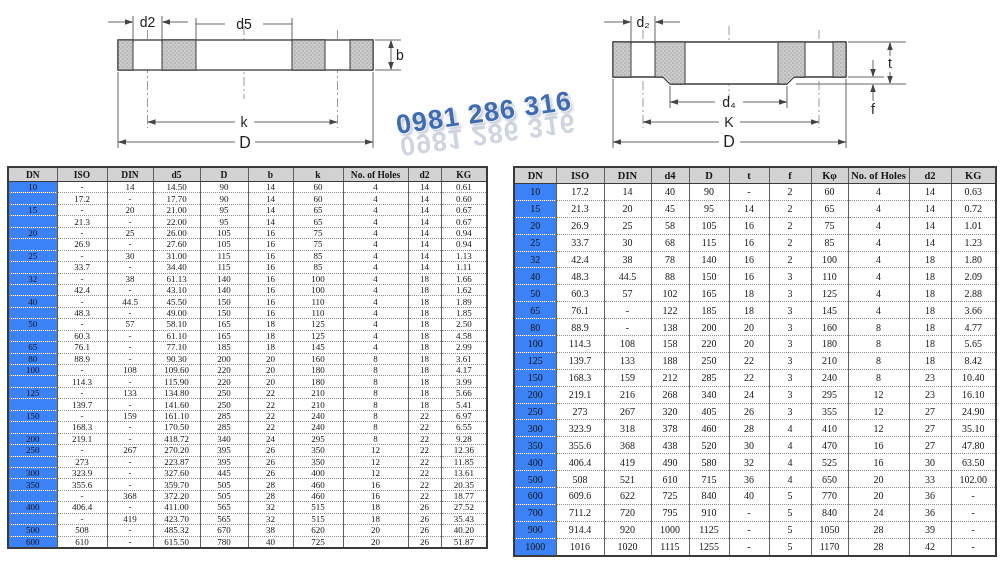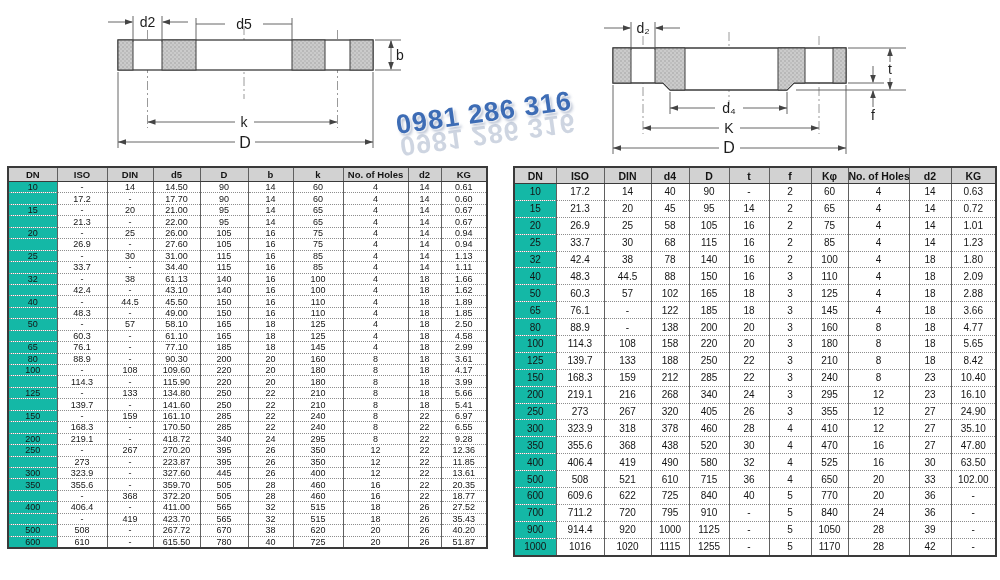--- a/index.html
+++ b/index.html
@@ -3,56 +3,56 @@
 <meta charset="utf-8">
 <style>
   html,body{margin:0;padding:0;}
   body{
     width:1000px;height:580px;position:relative;background:#ffffff;
     font-family:"Liberation Sans", sans-serif;overflow:hidden;
   }
   
   .diagram{position:absolute;}
   #diagram-left{left:98px;top:2px;width:330px;height:158px;}
-  #diagram-right{left:596px;top:8px;width:340px;height:158px;text-align:center;}
+  #diagram-right{left:596px;top:2px;width:340px;height:158px;text-align:center;}
   svg text{fill:#1d1d1d;font-family:"Liberation Sans",sans-serif;}
   .dim-label{font-size:14px;}
   .dim-label-big{font-size:16px;}
   
   .watermark{
     position:absolute;left:398px;top:96px;width:200px;height:70px;
     transform:rotate(-8deg);pointer-events:none;
   }
   .wm-main{
     position:absolute;left:0;top:0;font-size:27px;font-weight:bold;letter-spacing:1px;
     color:#3d6cb5;text-shadow:1px 1px 0 rgba(255,255,255,.6),2px 3px 3px rgba(90,110,150,.45);
     white-space:nowrap;
   }
   .wm-refl{
     position:absolute;left:1px;top:21px;font-size:27px;font-weight:bold;letter-spacing:1px;
     color:#6d82a6;opacity:.33;transform:scaleY(-1);white-space:nowrap;
   }
   
-  .tbl-wrap{position:absolute;top:166px;}
+  .tbl-wrap{position:absolute;top:166px;font-family:Liberation Serif, serif;}
   #left-table-wrap{left:7px;width:481px;}
   #right-table-wrap{left:513px;width:482px;}
   table{
     border-collapse:collapse;table-layout:fixed;width:100%;
     border:2px solid #3a3a3a;color:#141414;
   }
   th,td{
     border-left:1px solid #606060;border-right:1px solid #606060;
     border-top:1px dotted #8d8d8d;border-bottom:1px dotted #8d8d8d;
     text-align:center;vertical-align:middle;padding:0;overflow:hidden;white-space:nowrap;
   }
   thead th{
     background:#d2d2d2;font-weight:bold;
     border-bottom:1.5px solid #3a3a3a;border-top:1px solid #3a3a3a;
   }
-  td.dn{background:#14b8a6;}
+  td.dn{background:#3b82f6;}
   #left-table th{height:13px;font-size:9.5px;}
   #left-table td{height:10.45px;font-size:9px;line-height:10px;}
   #right-table th{height:15px;font-size:10.5px;}
   #right-table td{height:15.9px;font-size:10px;line-height:15px;}
 </style>
 </head>
 <body>
 
 <div class="diagram" id="diagram-left">
   <svg width="330" height="158" viewBox="0 0 330 158">
@@ -596,21 +596,21 @@
           <td>32</td>
           <td>515</td>
           <td>18</td>
           <td>26</td>
           <td>35.43</td>
         </tr>
         <tr>
           <td class="dn">500</td>
           <td>508</td>
           <td>-</td>
-          <td>267.72</td>
+          <td>485.32</td>
           <td>670</td>
           <td>38</td>
           <td>620</td>
           <td>20</td>
           <td>26</td>
           <td>40.20</td>
         </tr>
         <tr>
           <td class="dn">600</td>
           <td>610</td>

